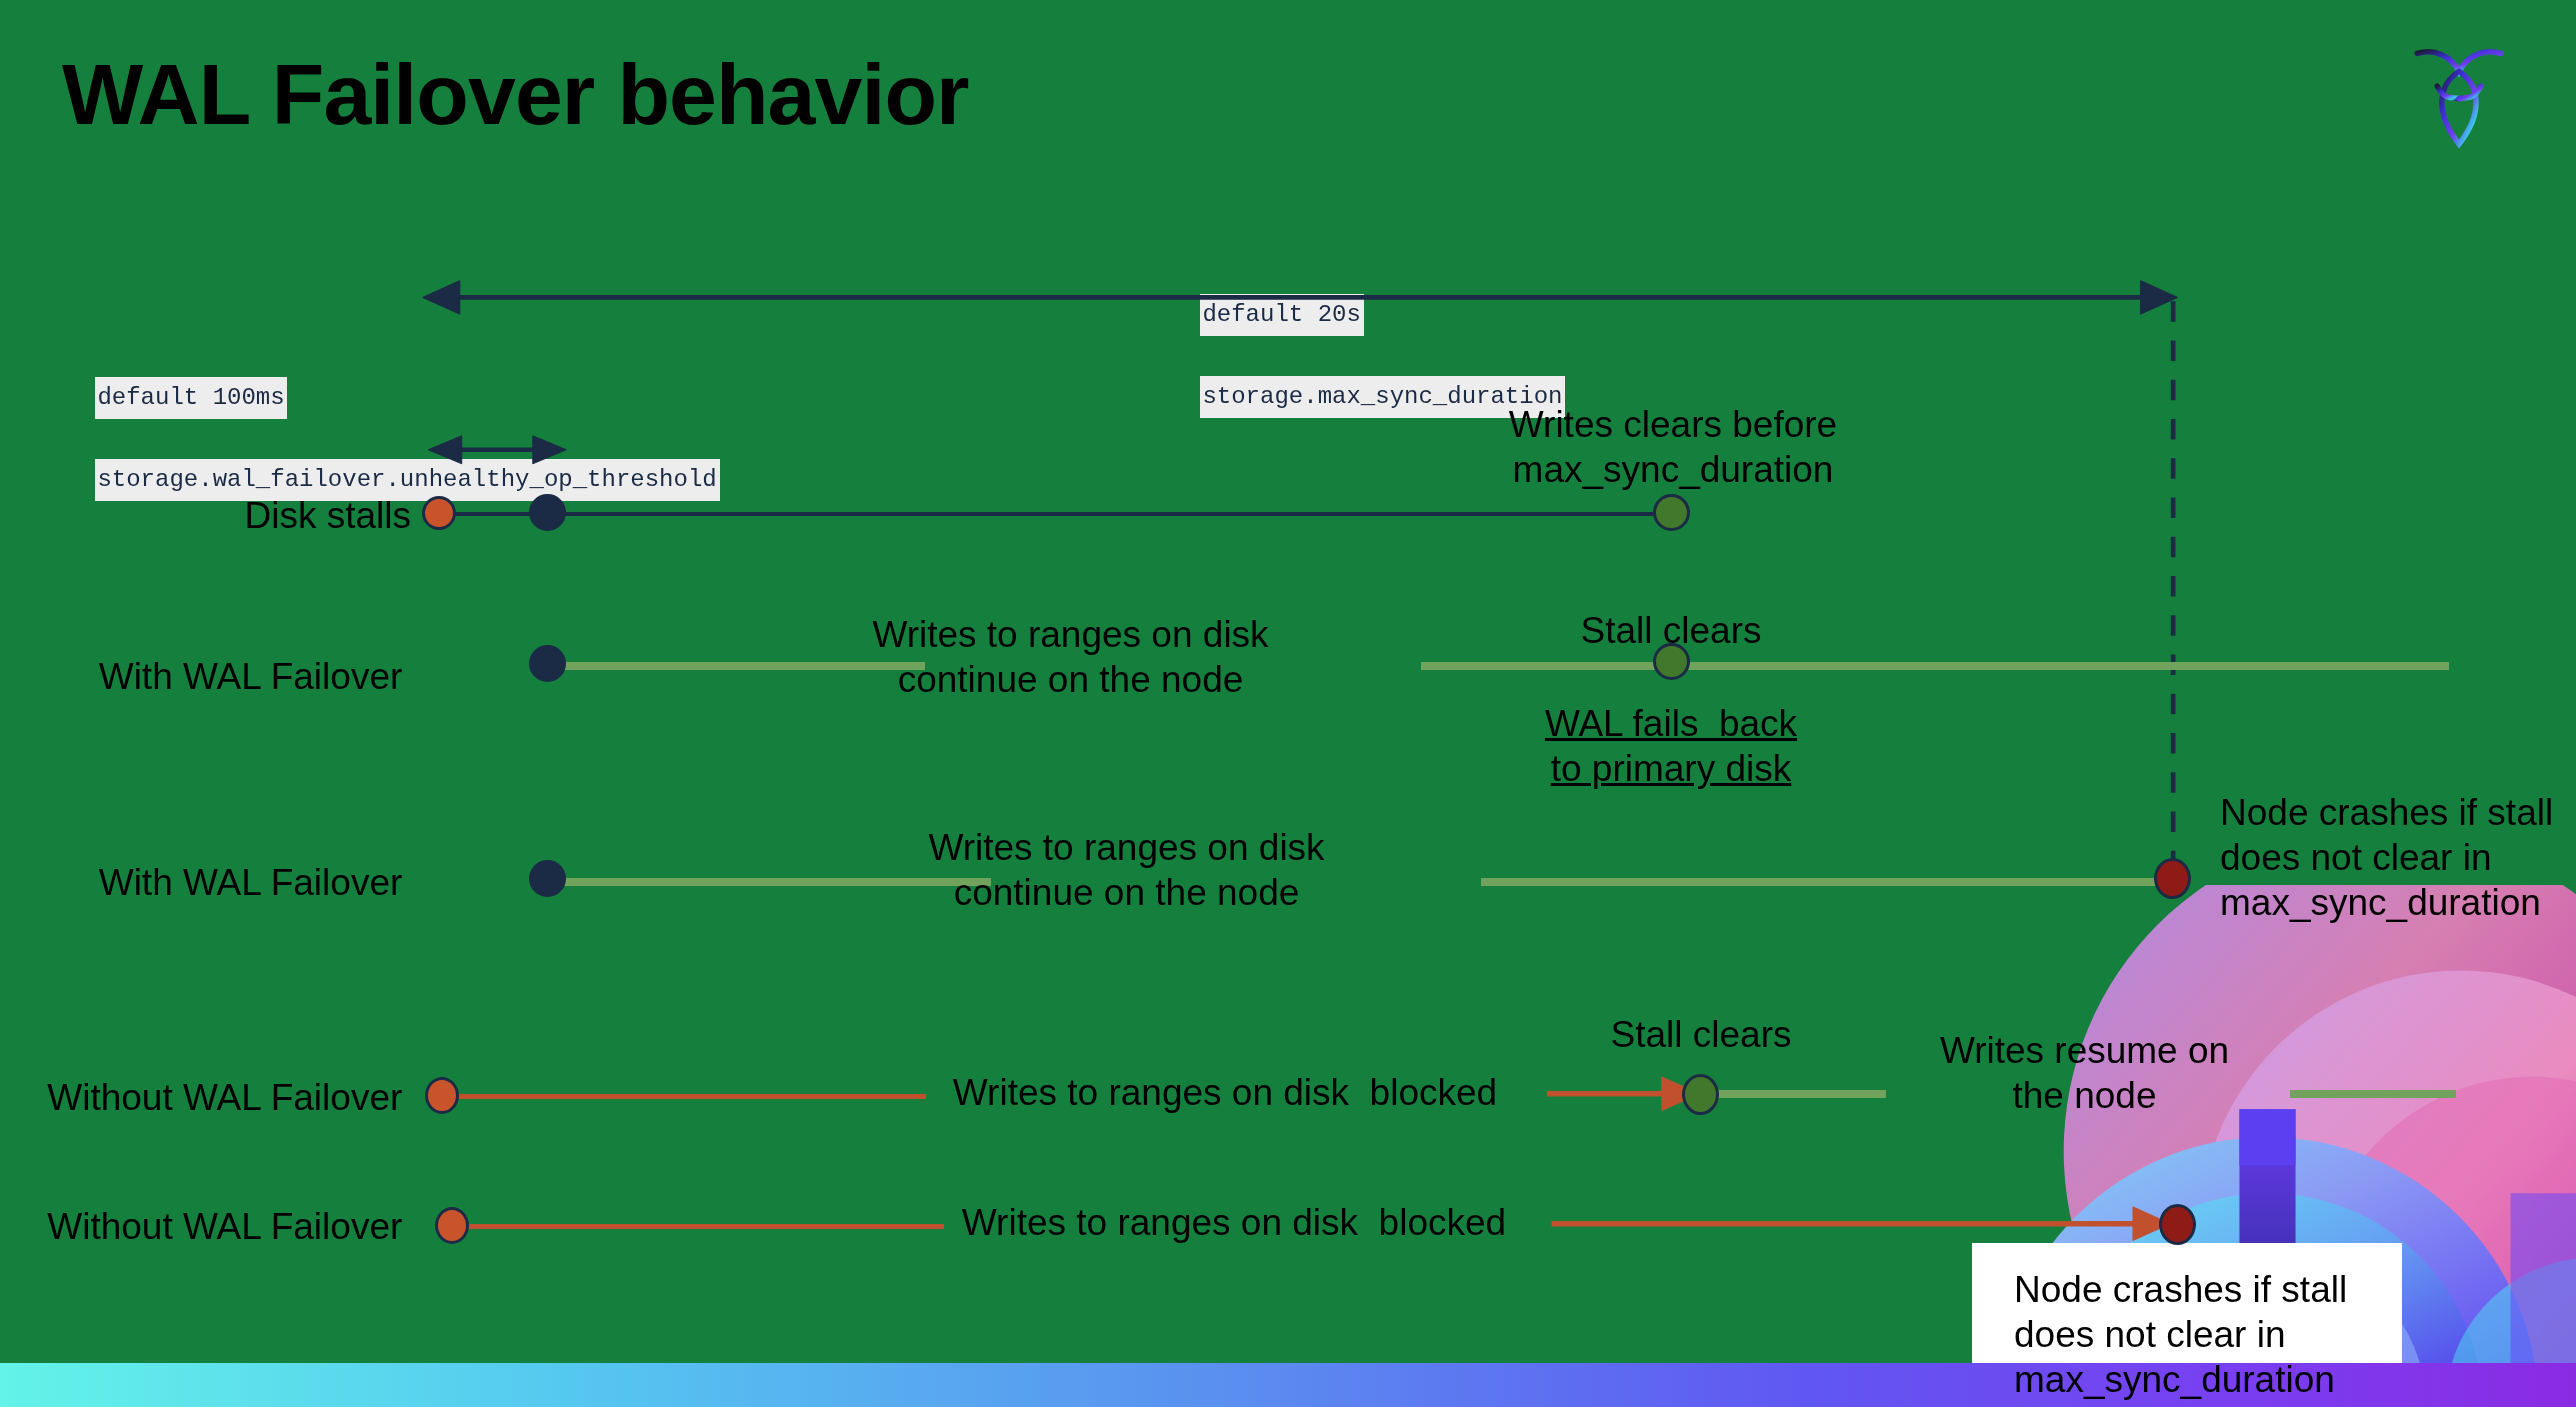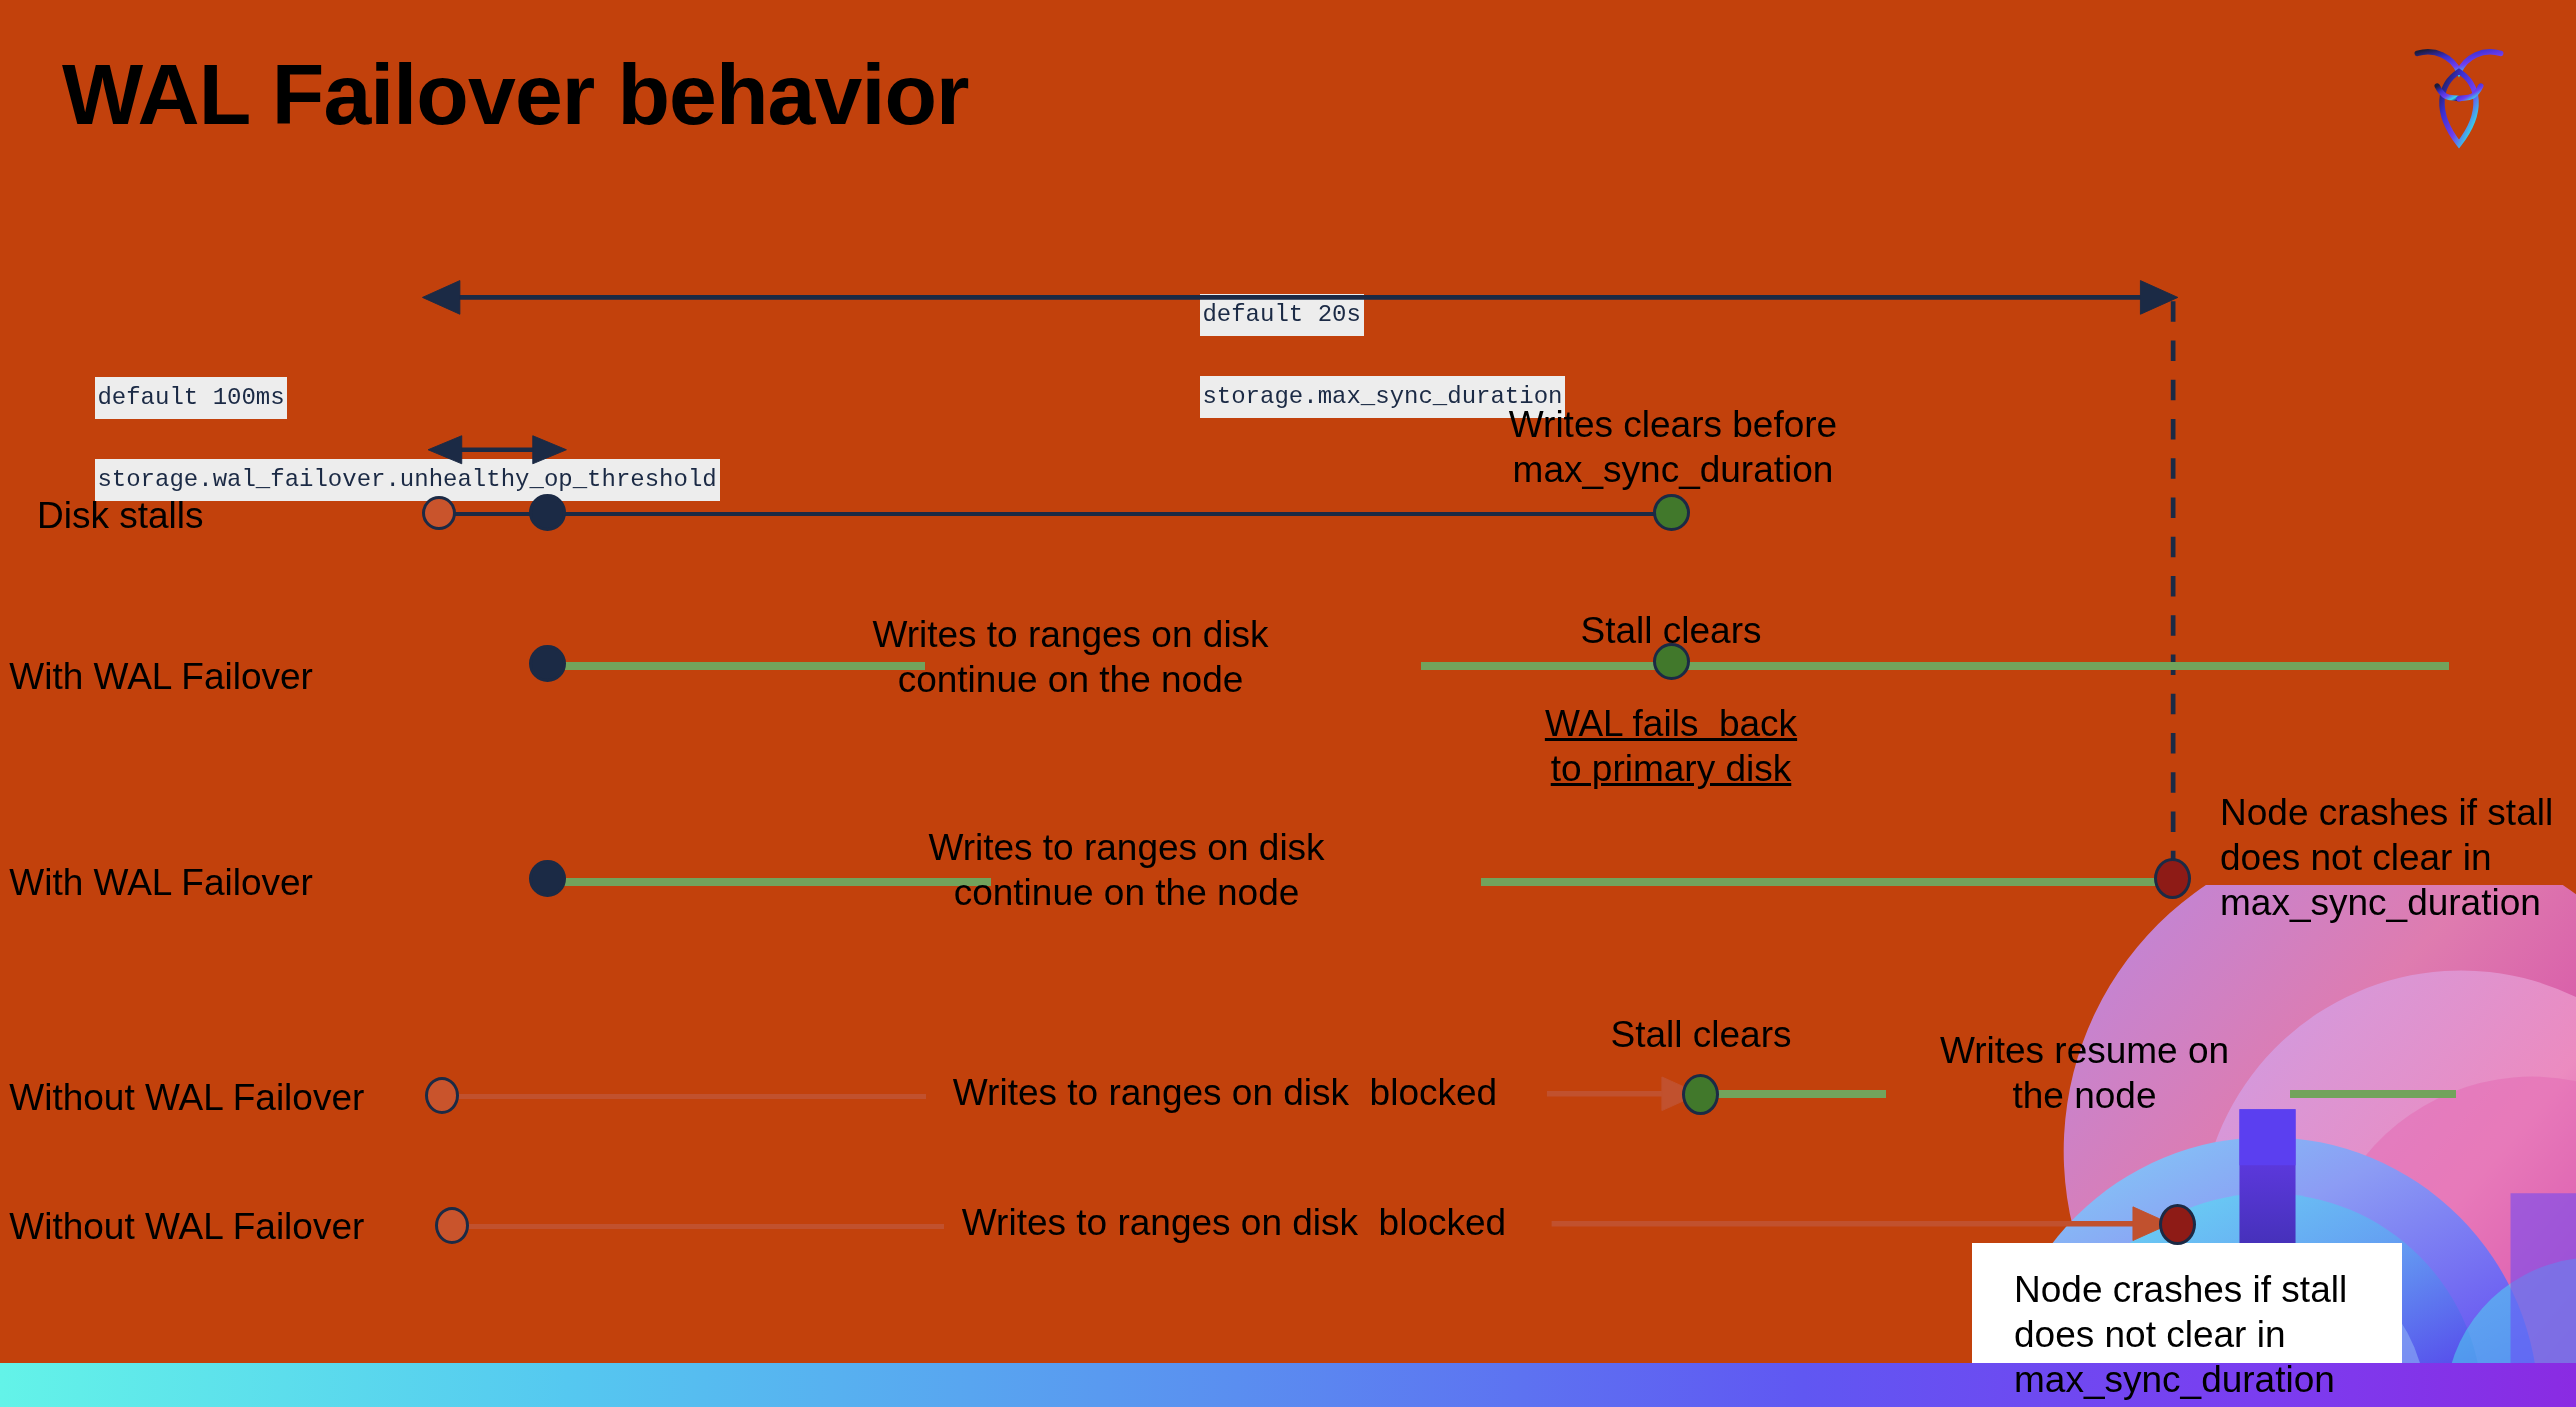--- a/index.html
+++ b/index.html
@@ -8,21 +8,21 @@
     background: #ffffff;
   }
   body {
     font-family: "Liberation Sans", sans-serif;
   }
   #slide {
     position: relative;
     width: 2576px;
     height: 1408px;
     overflow: hidden;
-    background: #c2410c;
+    background: #15803d;
   }
 
   
   #title {
     position: absolute;
     left: 62px;
     top: 45px;
     font-size: 86px;
     font-weight: bold;
     letter-spacing: -0.9px;
@@ -82,21 +82,21 @@
 
   
   .lbl {
     position: absolute;
     font-size: 37px;
     line-height: 45px;
     color: #000000;
     white-space: pre;
   }
   .lbl.c  { text-align: center; }
-  .lbl.r  { text-align: left; }
+  .lbl.r  { text-align: right; }
 
   
   .line {
     position: absolute;
     height: 0;
   }
   .navy-line { border-top: 4.7px solid #1b2a45; }
   .green-line { border-top: 8.4px solid #72a35c; }
   .red-line  { border-top: 5.6px solid #c1512e; }
 

